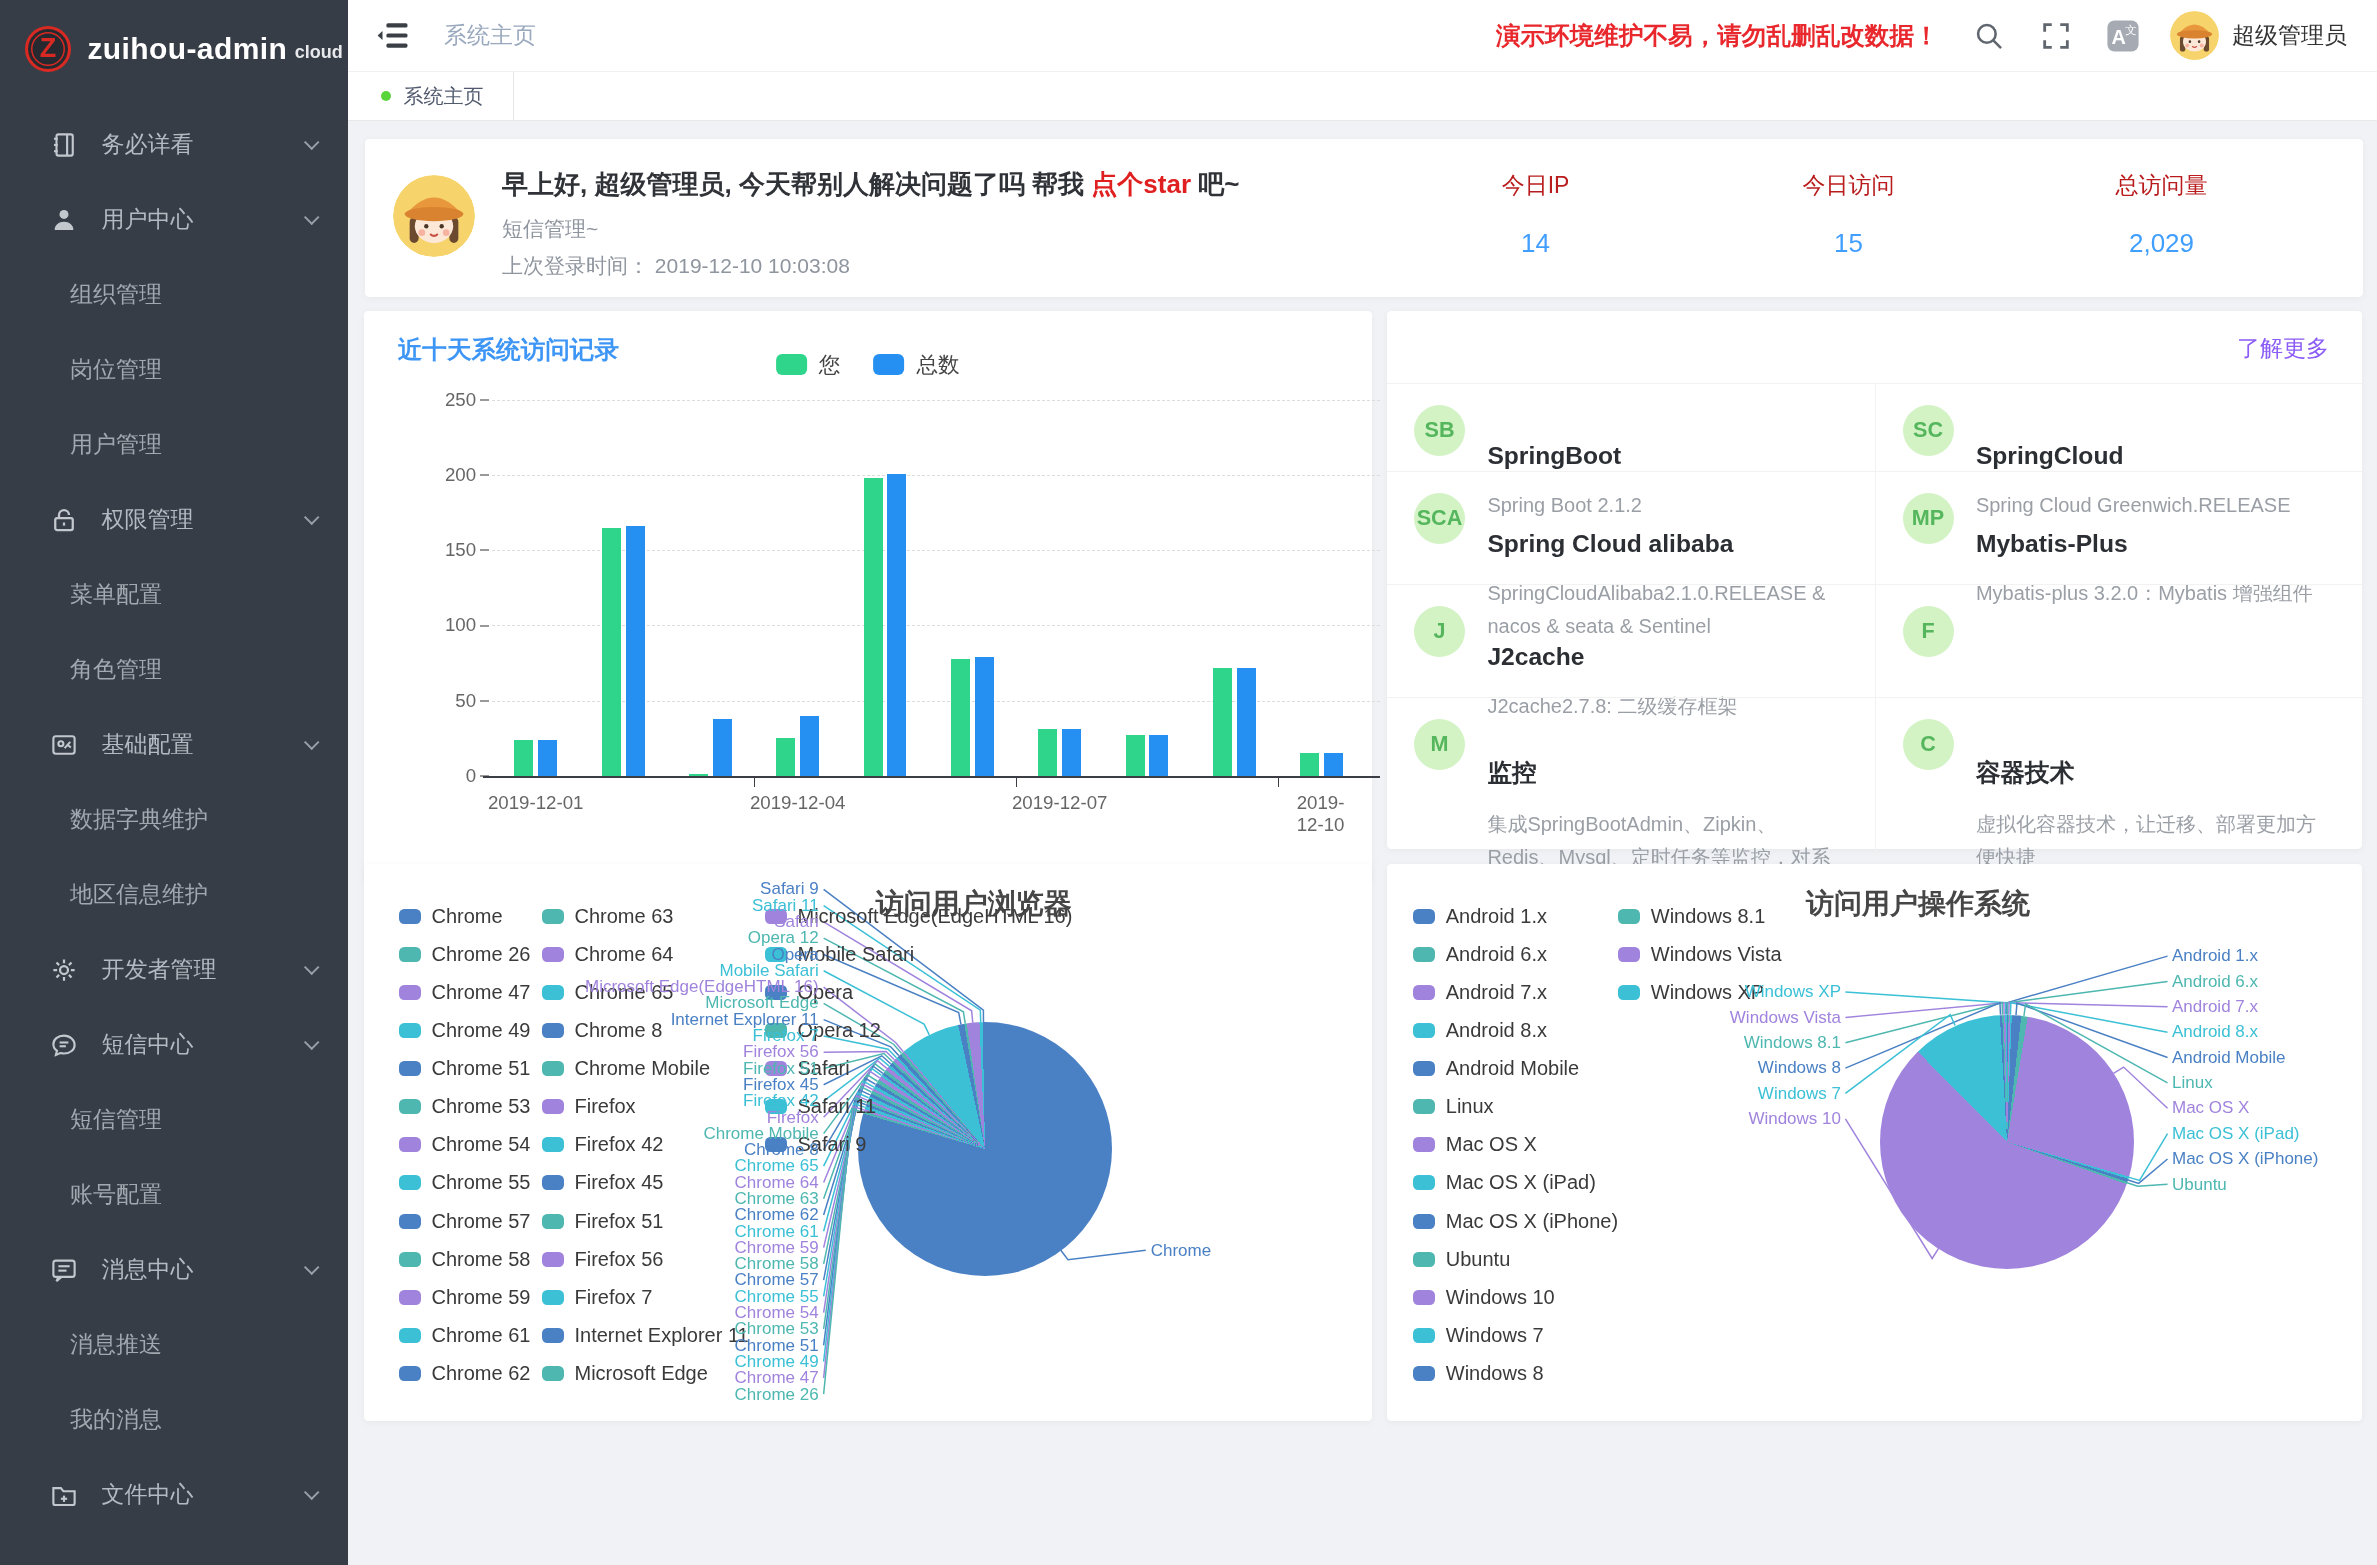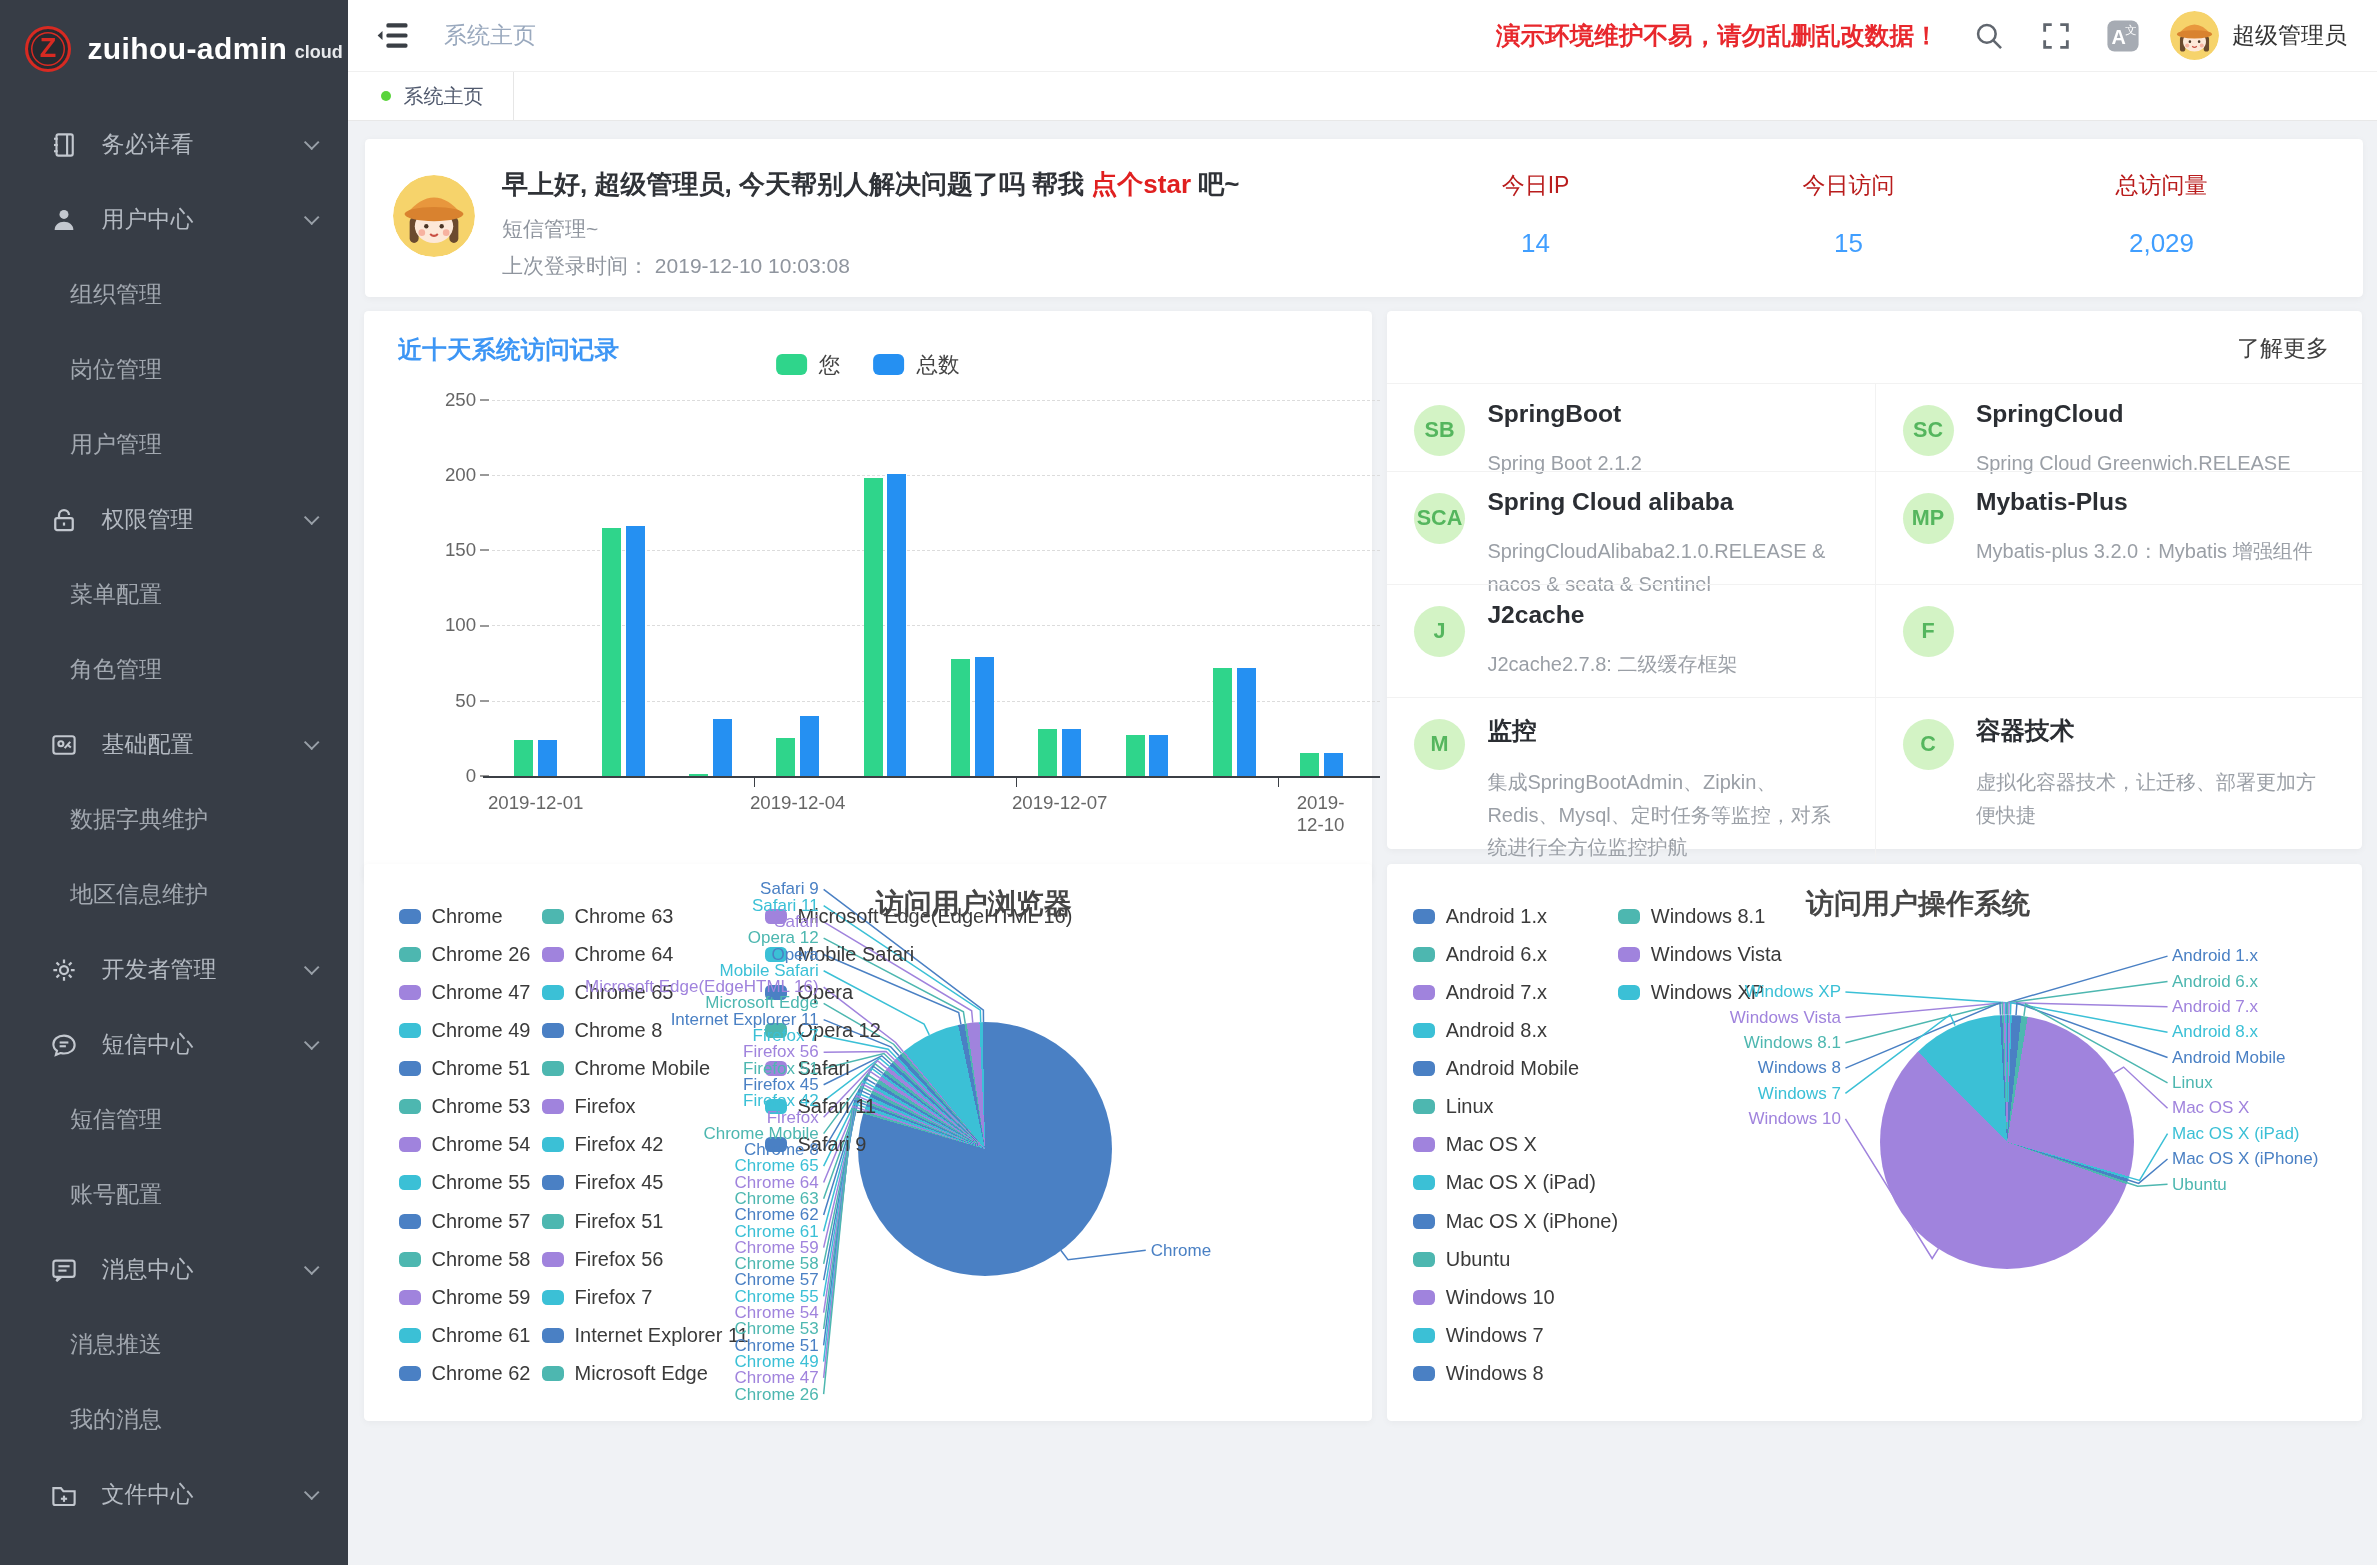--- a/index.html
+++ b/index.html
@@ -56,21 +56,21 @@
   .stat .slabel { font-size:23px; color:#b91c1c; }
   .stat .svalue { font-size:26px; color:#409eff; margin-top:27px; }
 
   
   .bar-card   { left:15.7px;   top:190px; width:1008px; height:570px; }
   .tech-card  { left:1039px; top:190px; width:975px; height:538px; }
   .brw-card   { left:15.7px;   top:743px; width:1008px; height:557px; }
   .os-card    { left:1039px; top:743px; width:975px; height:557px; }
 
   .panel-title { position:absolute; left:34px; top:22.4px; font-size:24.6px; font-weight:600; color:#3d96f5; }
-  .more-link { position:absolute; right:33px; top:22.4px; font-size:23px; color:#404040; cursor:pointer; }
+  .more-link { position:absolute; right:33px; top:22.4px; font-size:23px; color:#8b5cf6; cursor:pointer; }
 
   .bar-legend { position:absolute; left:50%; transform:translateX(-50%); top:39px; display:flex; gap:33px; font-size:21.6px; color:#444; }
   .bar-legend .li { display:flex; align-items:center; gap:12px; cursor:pointer; }
   .bar-legend .sw { width:31px; height:21px; border-radius:6px; }
 
   .gl { position:absolute; border-top:1.5px dashed #dcdcdc; }
   .ylab { position:absolute; font-size:18.7px; color:#666; text-align:right; width:90px; transform:translateY(-50%); }
   .ytick { position:absolute; width:9px; height:1.5px; background:#999; }
   .axisline { position:absolute; height:2.2px; background:#3b3f45; }
   .xtick { position:absolute; width:1.5px; height:9px; background:#3b3f45; }
@@ -78,21 +78,21 @@
   .vbar { position:absolute; border-radius:0; }
 
   
   .tech-grid { position:absolute; left:0; right:0; top:72px; bottom:10.4px; display:grid;
     grid-template-columns:1fr 1fr; grid-template-rows:88px 113px 113px 1fr; }
   .tcell { border-top:1.5px solid #f2f2f2; padding:16.4px 27px 0 27px; display:flex; }
   .tcell.rightcol { border-left:1.5px solid #f2f2f2; }
   .tico { width:51px; height:51px; border-radius:50%; flex:0 0 auto; display:flex; align-items:center; justify-content:center;
     font-size:21.6px; font-weight:600; margin-top:4.5px; }
   .tbody { margin-left:22.4px; }
-  .tname { font-size:24.6px; font-weight:700; color:#2b2e33; }
+  .tname { font-size:24.6px; font-weight:700; color:#2b2e33;margin-top:42px; }
   .tdesc { font-size:20px; color:#9a9fa6; margin-top:19px; line-height:1.62; }
 
   
   .pie { position:absolute; border-radius:50%; cursor:pointer; }
   .pie-title { position:absolute; transform:translateX(-50%); font-size:28px; font-weight:700; color:#464646; z-index:6; white-space:nowrap; }
   .plegend-item { position:absolute; display:flex; align-items:center; gap:10.4px; cursor:pointer; z-index:2; white-space:nowrap; }
   .plegend-item .sw { width:22.4px; height:15.7px; border-radius:5.2px; flex:0 0 auto; }
   .plegend-item .lt { font-size:20px; color:#3a3a3a; }
   .callout { position:absolute; font-size:17px; transform:translateY(-50%); z-index:3; white-space:nowrap; overflow:hidden; text-overflow:clip; }
   .lines-svg { position:absolute; left:0; top:0; z-index:1; pointer-events:none; }

